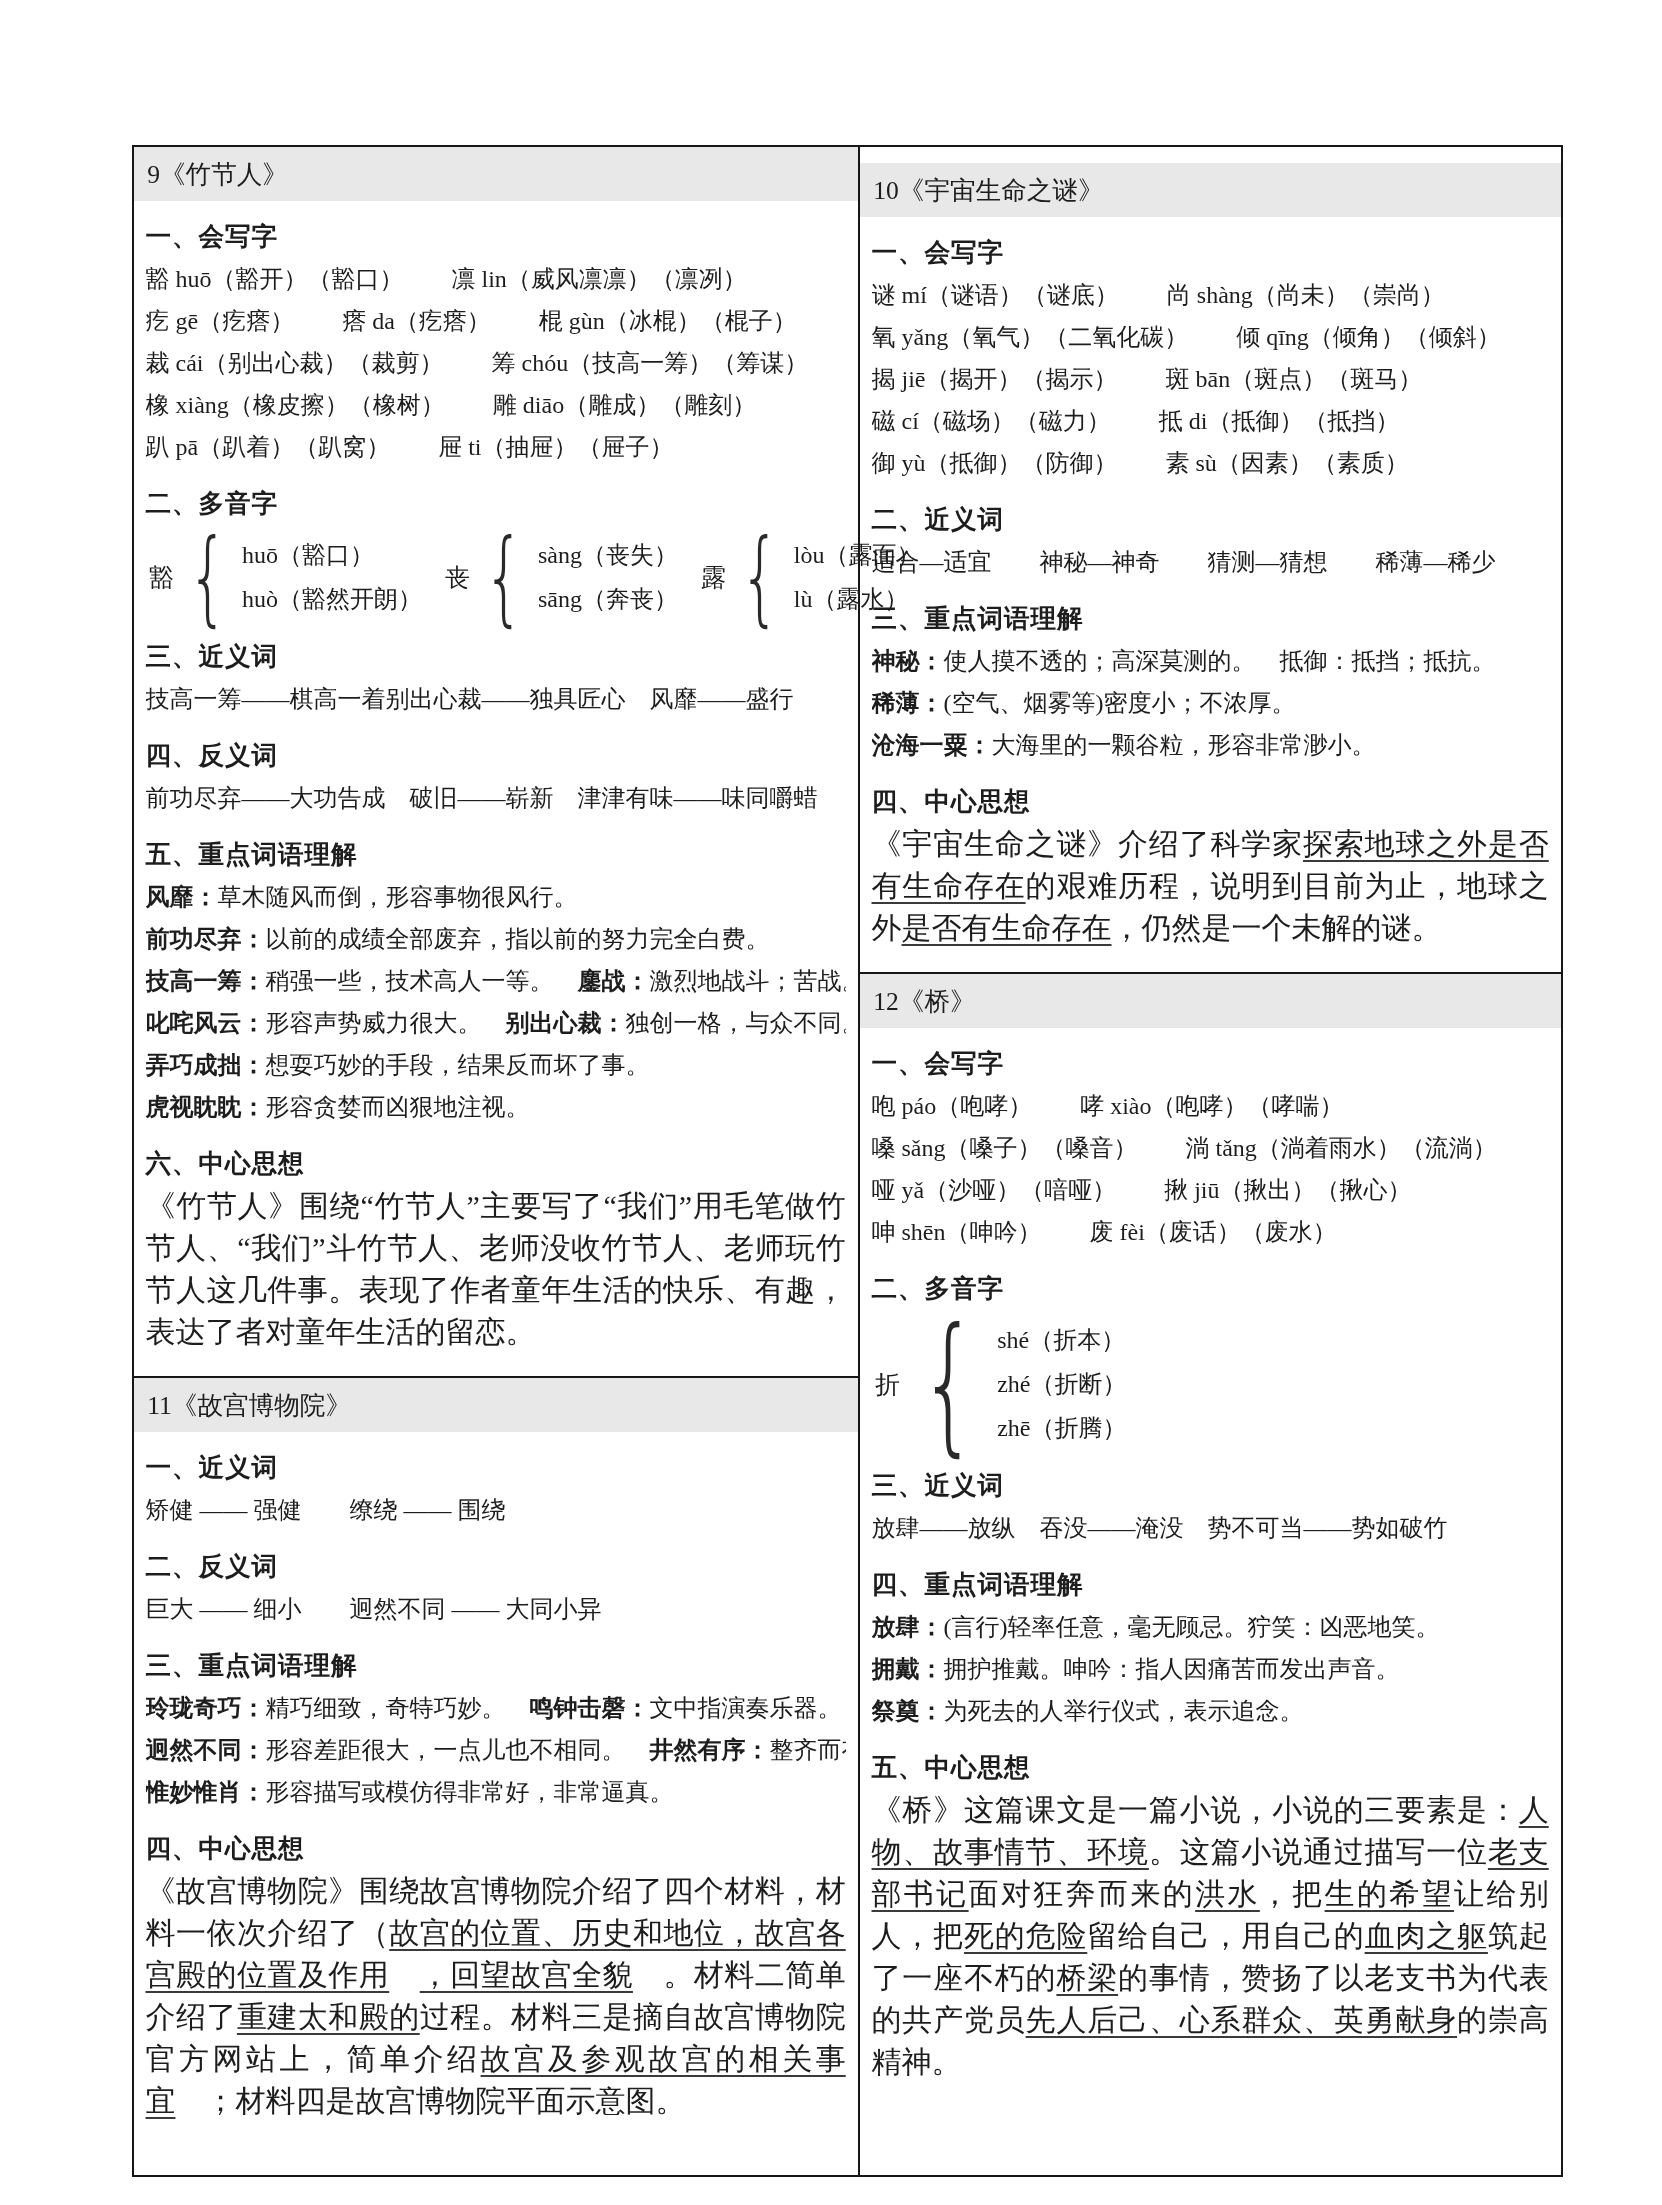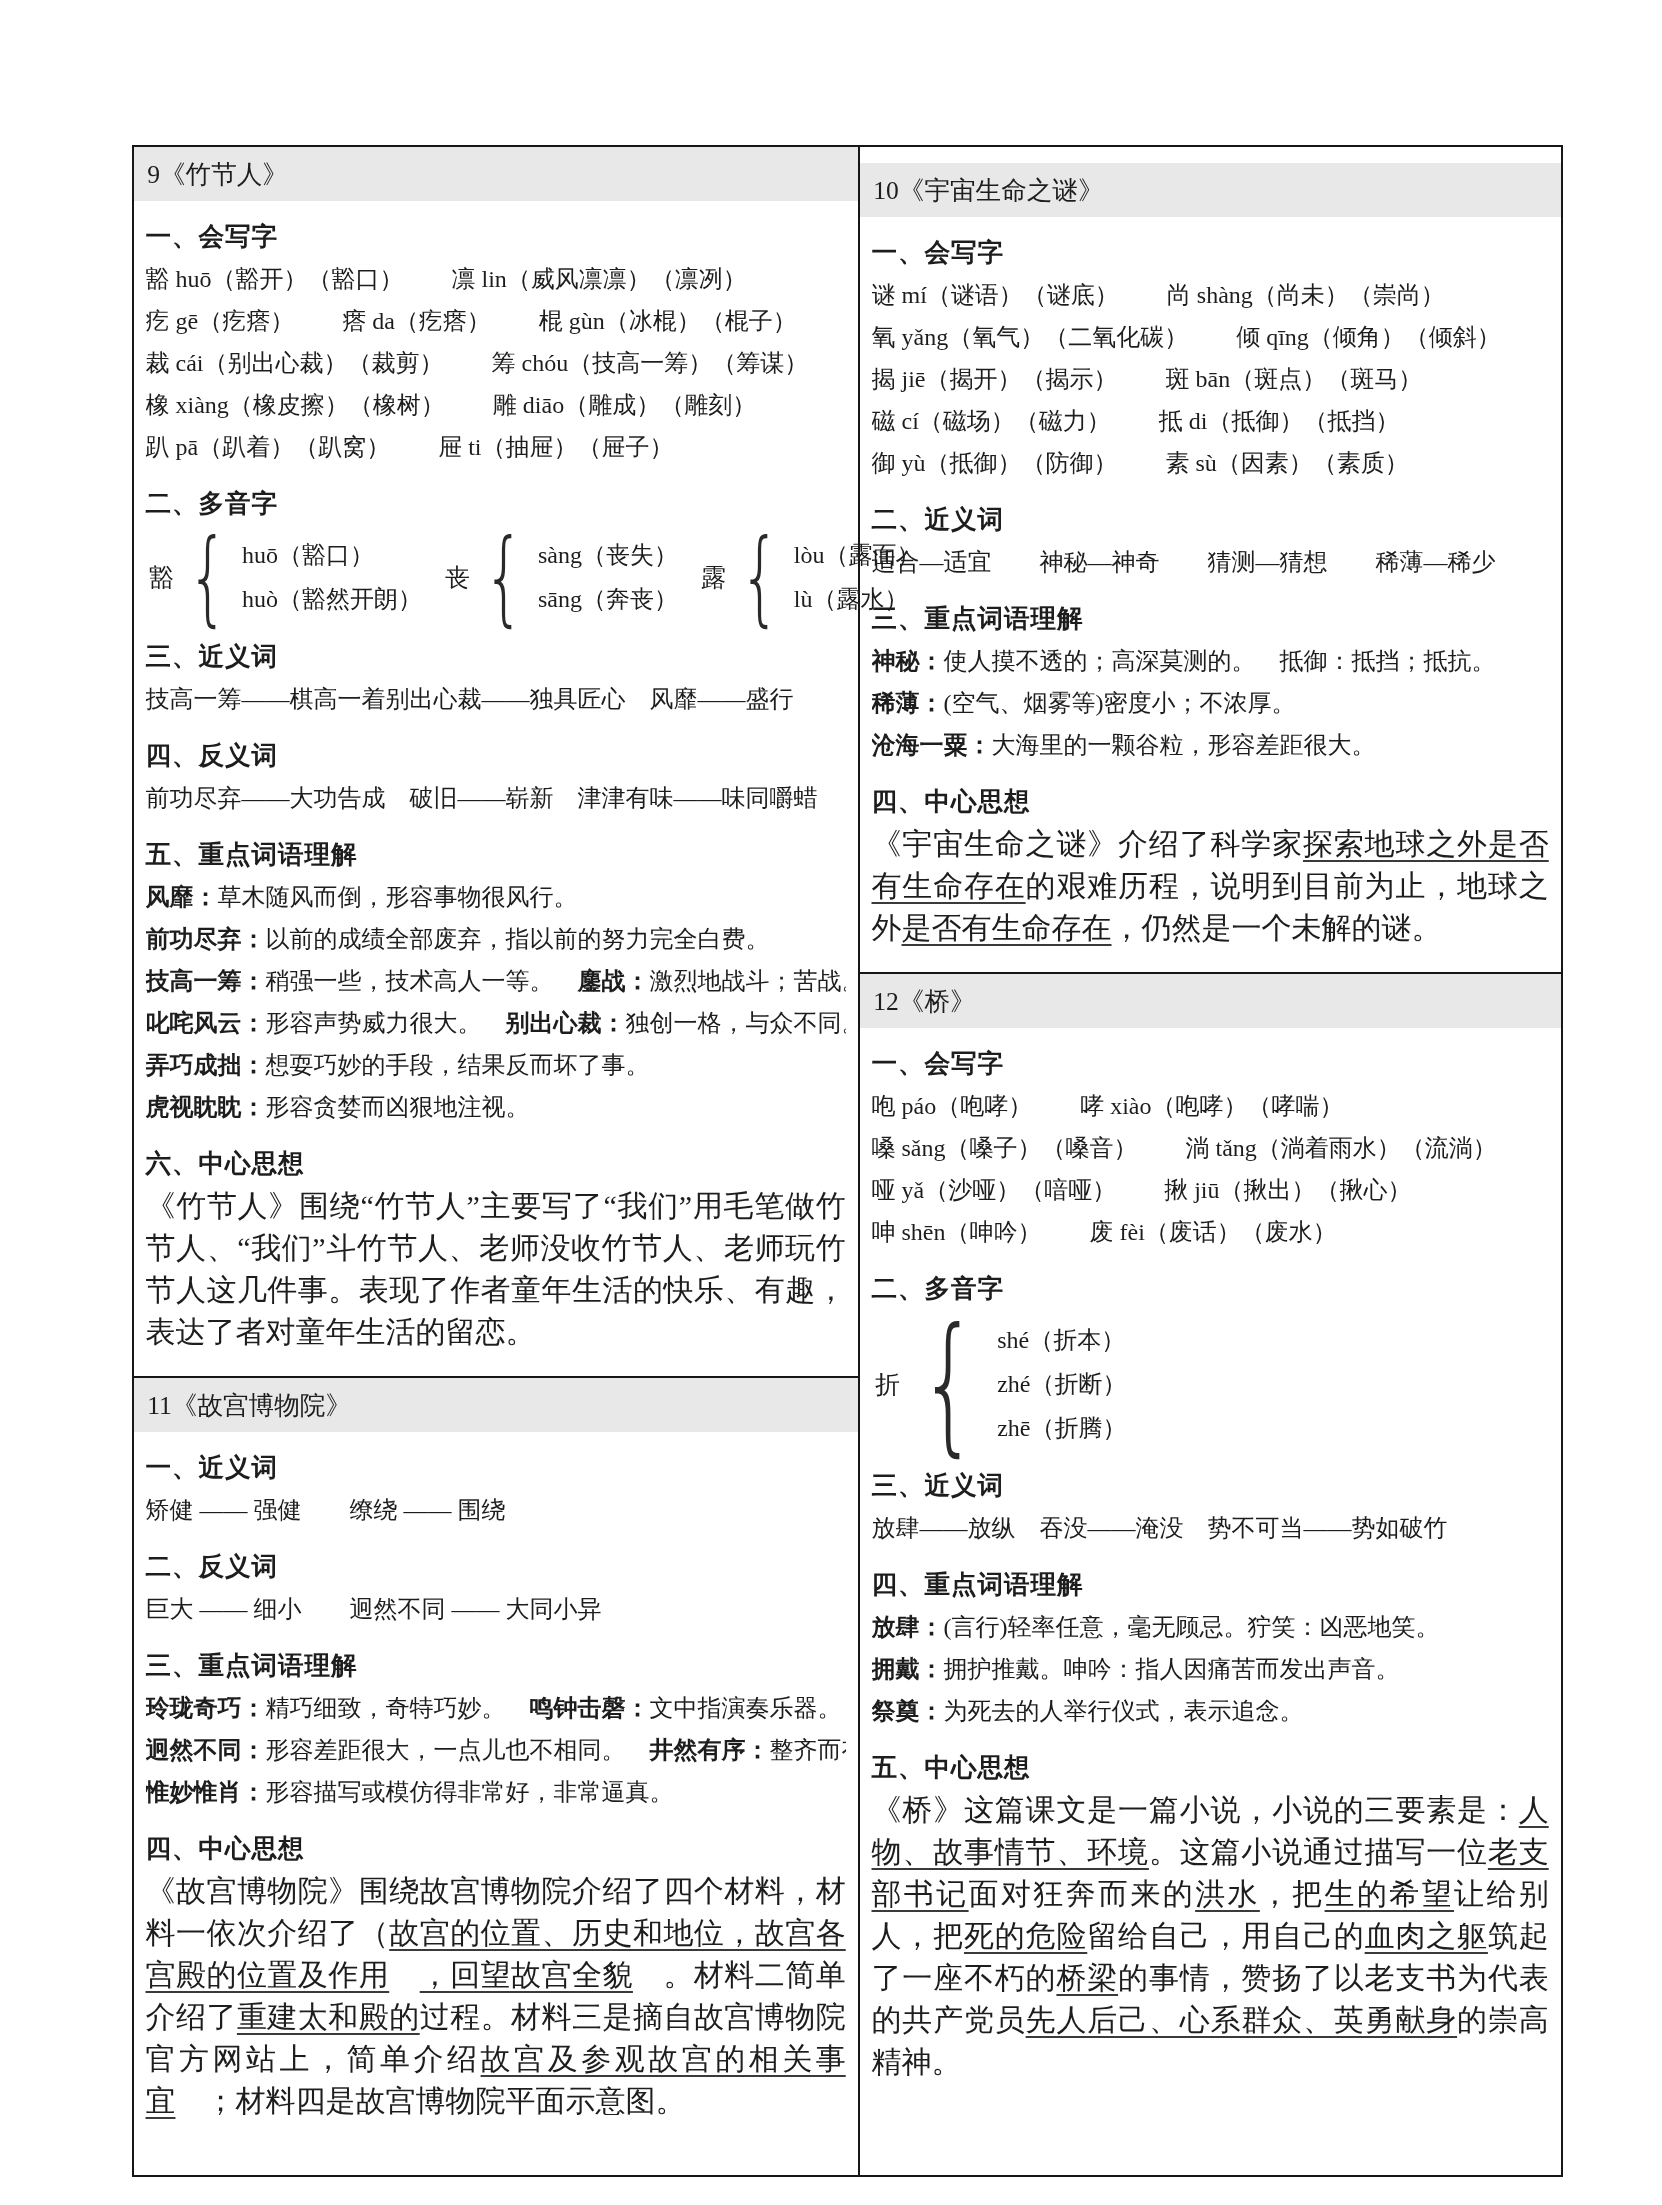--- a/index.html
+++ b/index.html
@@ -103,21 +103,21 @@
         <div class="ln"><span class="r-n">谜 mí（谜语）（谜底）　　尚 shàng（尚未）（崇尚）</span></div>
         <div class="ln"><span class="r-n">氧 yǎng（氧气）（二氧化碳）　　倾 qīng（倾角）（倾斜）</span></div>
         <div class="ln"><span class="r-n">揭 jiē（揭开）（揭示）　　斑 bān（斑点）（斑马）</span></div>
         <div class="ln"><span class="r-n">磁 cí（磁场）（磁力）　　抵 di（抵御）（抵挡）</span></div>
         <div class="ln"><span class="r-n">御 yù（抵御）（防御）　　素 sù（因素）（素质）</span></div>
         <div class="sec">二、近义词</div>
         <div class="ln"><span class="r-n">适合—适宜　　神秘—神奇　　猜测—猜想　　稀薄—稀少</span></div>
         <div class="sec">三、重点词语理解</div>
         <div class="ln"><span class="r-b">神秘：</span><span class="r-n">使人摸不透的；高深莫测的。　抵御：抵挡；抵抗。</span></div>
         <div class="ln"><span class="r-b">稀薄：</span><span class="r-n">(空气、烟雾等)密度小；不浓厚。</span></div>
-        <div class="ln"><span class="r-b">沧海一粟：</span><span class="r-n">大海里的一颗谷粒，形容差距很大。</span></div>
+        <div class="ln"><span class="r-b">沧海一粟：</span><span class="r-n">大海里的一颗谷粒，形容非常渺小。</span></div>
         <div class="sec">四、中心思想</div>
         <div class="para"><span class="r-n">《宇宙生命之谜》介绍了科学家</span><span class="r-u">探索地球之外是否有生命存在</span><span class="r-n">的艰难历程，说明到目前为止，地球之外</span><span class="r-u">是否有生命存在</span><span class="r-n">，仍然是一个未解的谜。</span></div>
         <div class="band mid">12《桥》</div>
         <div class="sec">一、会写字</div>
         <div class="ln"><span class="r-n">咆 páo（咆哮）　　哮 xiào（咆哮）（哮喘）</span></div>
         <div class="ln"><span class="r-n">嗓 sǎng（嗓子）（嗓音）　　淌 tǎng（淌着雨水）（流淌）</span></div>
         <div class="ln"><span class="r-n">哑 yǎ（沙哑）（喑哑）　　揪 jiū（揪出）（揪心）</span></div>
         <div class="ln"><span class="r-n">呻 shēn（呻吟）　　废 fèi（废话）（废水）</span></div>
         <div class="sec">二、多音字</div>
         <div class="duoyin">

